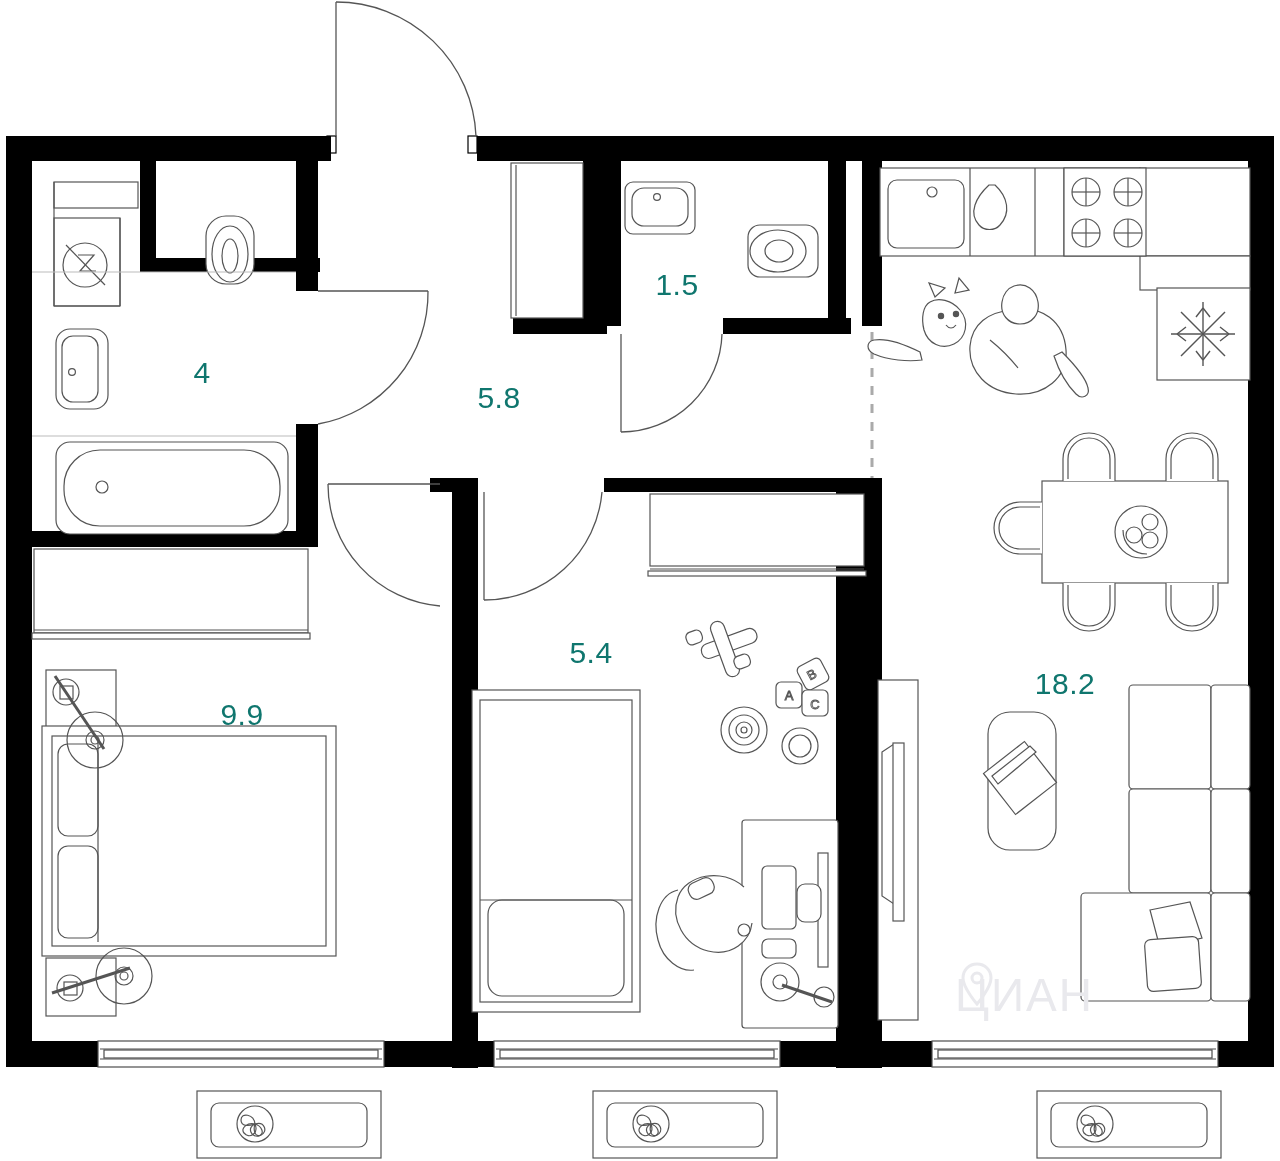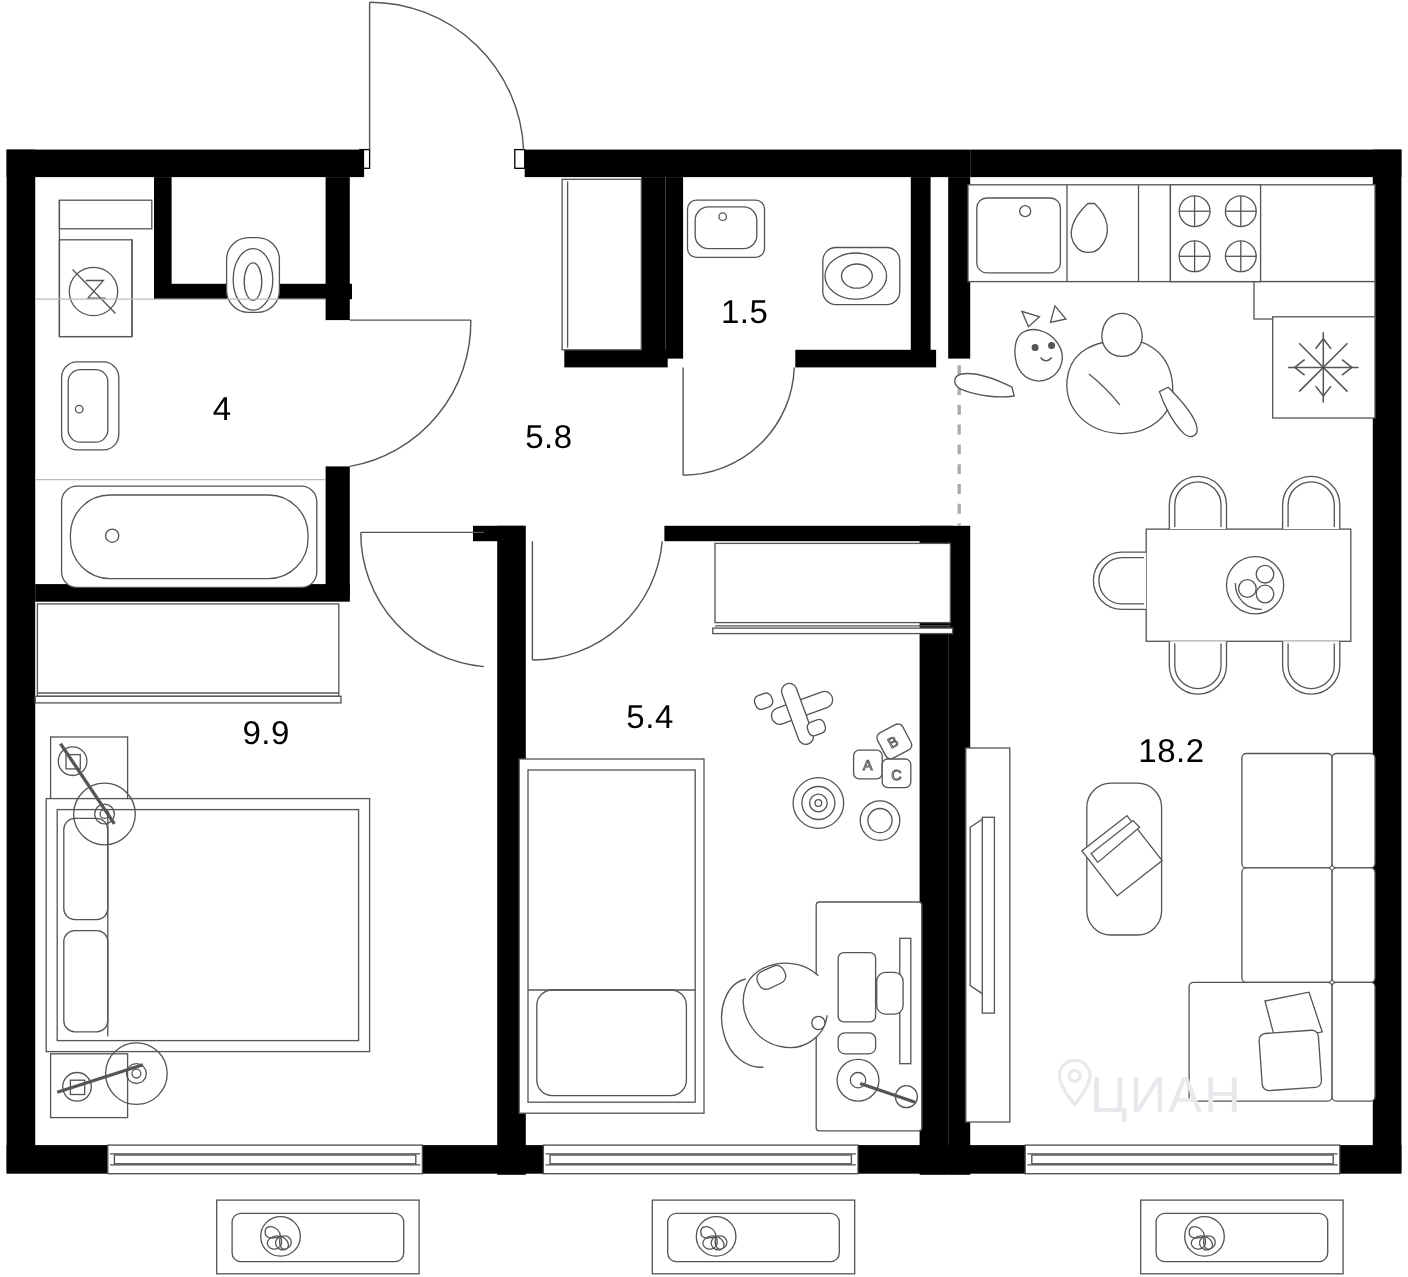--- a/index.html
+++ b/index.html
@@ -20,38 +20,37 @@
     position: absolute;
     left: 0;
     top: 0;
     width: 1280px;
     height: 1161px;
   }
   .area-label {
     position: absolute;
     font-family: "Liberation Sans", sans-serif;
     font-size: 30px;
-    color: #000000;
+    color: #0f766e;
     font-weight: 400;
     letter-spacing: 0.5px;
     white-space: nowrap;
     transform: translate(-50%, -50%);
     user-select: none;
   }
   .wm {
     position: absolute;
     left: 955px;
     top: 968px;
     font-family: "Liberation Sans", sans-serif;
     font-size: 46px;
     letter-spacing: 2px;
     color: #e9e9ed;
     user-select: none;
     pointer-events: none;
-    margin-left: 36px;
   }
   .wm-mark {
     position: absolute;
     left: 960px;
     top: 962px;
     width: 34px;
     height: 44px;
     pointer-events: none;
   }
 </style>
@@ -488,21 +487,21 @@
           <rect x="1146" y="938" width="54" height="52" rx="6" fill="#ffffff" transform="rotate(-4 1173 964)"></rect>
         </g>
       </g>
     </g>
 
   </svg>
 
   <div class="area-label" style="left:202px; top:373px;">4</div>
   <div class="area-label" style="left:499px; top:398px;">5.8</div>
   <div class="area-label" style="left:677px; top:285px;">1.5</div>
-  <div class="area-label" style="left:242px; top:667px;">9.9</div>
+  <div class="area-label" style="left:242px; top:715px;">9.9</div>
   <div class="area-label" style="left:591px; top:653px;">5.4</div>
   <div class="area-label" style="left:1065px; top:684px;">18.2</div>
 
   <svg class="wm-mark" viewBox="0 0 34 44">
     <path d="M17 2 C9 2 3 8 3 16 c0 10 14 26 14 26 s14 -16 14 -26 c0 -8 -6 -14 -14 -14 z" fill="none" stroke="#e9e9ed" stroke-width="3"></path>
     <circle cx="17" cy="16" r="5" fill="none" stroke="#e9e9ed" stroke-width="3"></circle>
   </svg>
   <div class="wm">ЦИАН</div>
 
 </div>

